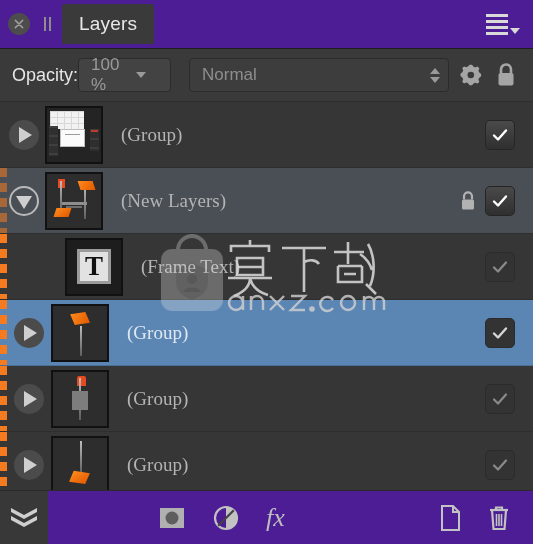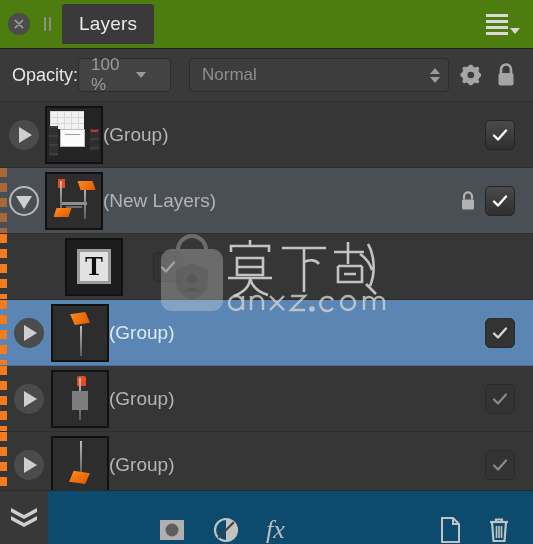--- a/index.html
+++ b/index.html
@@ -22,21 +22,21 @@
     background: #3a3a3a;
     display: flex;
     flex-direction: column;
     box-sizing: border-box;
   }
 
   
   .tabbar {
     position: relative;
     height: 48px;
-    background: #4d7c0f;
+    background: #4c1d95;
     display: flex;
     align-items: flex-end;
     flex: 0 0 auto;
     border-bottom: 1px solid #1e1e1e;
   }
   .tabbar-left {
     display: flex;
     align-items: center;
     height: 48px;
     padding-left: 8px;
@@ -228,22 +228,24 @@
     background: #2a2a2a;
     flex: 0 0 auto;
     position: relative;
     overflow: hidden;
     box-sizing: border-box;
   }
   .layer-name {
     flex: 1 1 auto;
     color: #b4b4b4;
     font-size: 19px;
+    padding-left: 18px;
     white-space: nowrap;
     overflow: hidden;
+    font-family: Liberation Serif, serif;
   }
   .layer-name.on-blue { color: #dfe8f2; }
 
   .row-lock { width: 26px; display:flex; align-items:center; justify-content:center; margin-right: 4px; }
 
   .vis-check {
     width: 30px; height: 30px;
     border-radius: 5px;
     background: linear-gradient(#4a4a4a, #2f2f2f);
     border: 1px solid #252525;
@@ -344,24 +346,24 @@
     position: absolute;
     left: 152px; top: 232px;
     width: 235px; height: 82px;
     pointer-events: none;
     z-index: 40;
   }
 
   
   .bottombar {
     height: 54px;
-    background: #0c4a6e;
+    background: #4c1d95;
     border-top: 1px solid #2a2a2a;
     display: flex;
-    align-items: flex-end;
+    align-items: center;
     flex: 0 0 auto;
     box-sizing: border-box;
     position: relative;
     z-index: 10;
   }
   .bb-layers-btn {
     width: 48px; height: 100%;
     background: #383838;
     display:flex; align-items:center; justify-content:center;
     cursor:pointer;
@@ -508,20 +510,21 @@
     <div class="layer-row bg-dark">
       <div class="nest-strip"></div>
       <div style="width:9px;flex:0 0 auto;"></div>
       <div class="disc-spacer"></div>
       <div style="width:26px;flex:0 0 auto;"></div>
       <div class="thumb">
         <div class="art art-text">
           <div class="tbox">T</div>
         </div>
       </div>
+      <div class="layer-name">(Frame Text)</div>
       <div class="row-lock"></div>
       <div class="vis-check dim">
         <svg width="18" height="18" viewBox="0 0 18 18" aria-hidden="true">
           <path d="M3 9.5 L7 13.5 L15 4.5" fill="none" stroke="#8a8a8a" stroke-width="2.2" stroke-linecap="round" stroke-linejoin="round"></path>
         </svg>
       </div>
     </div>
 
     <div class="layer-row selected">
       <div class="nest-strip"></div>

